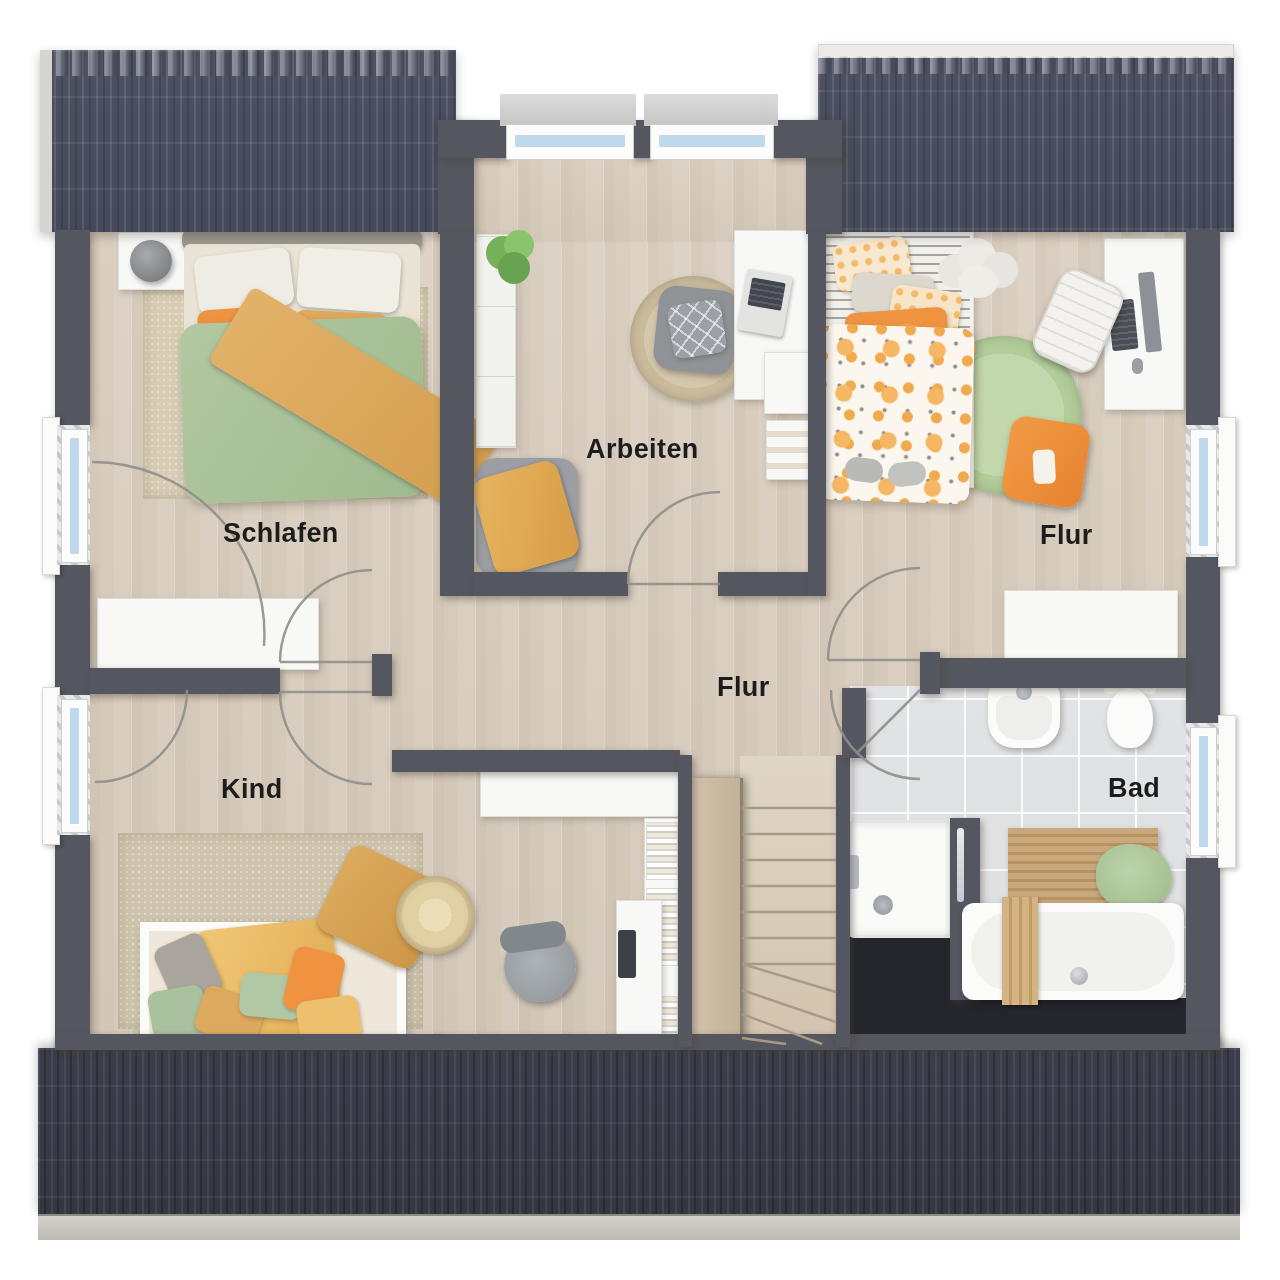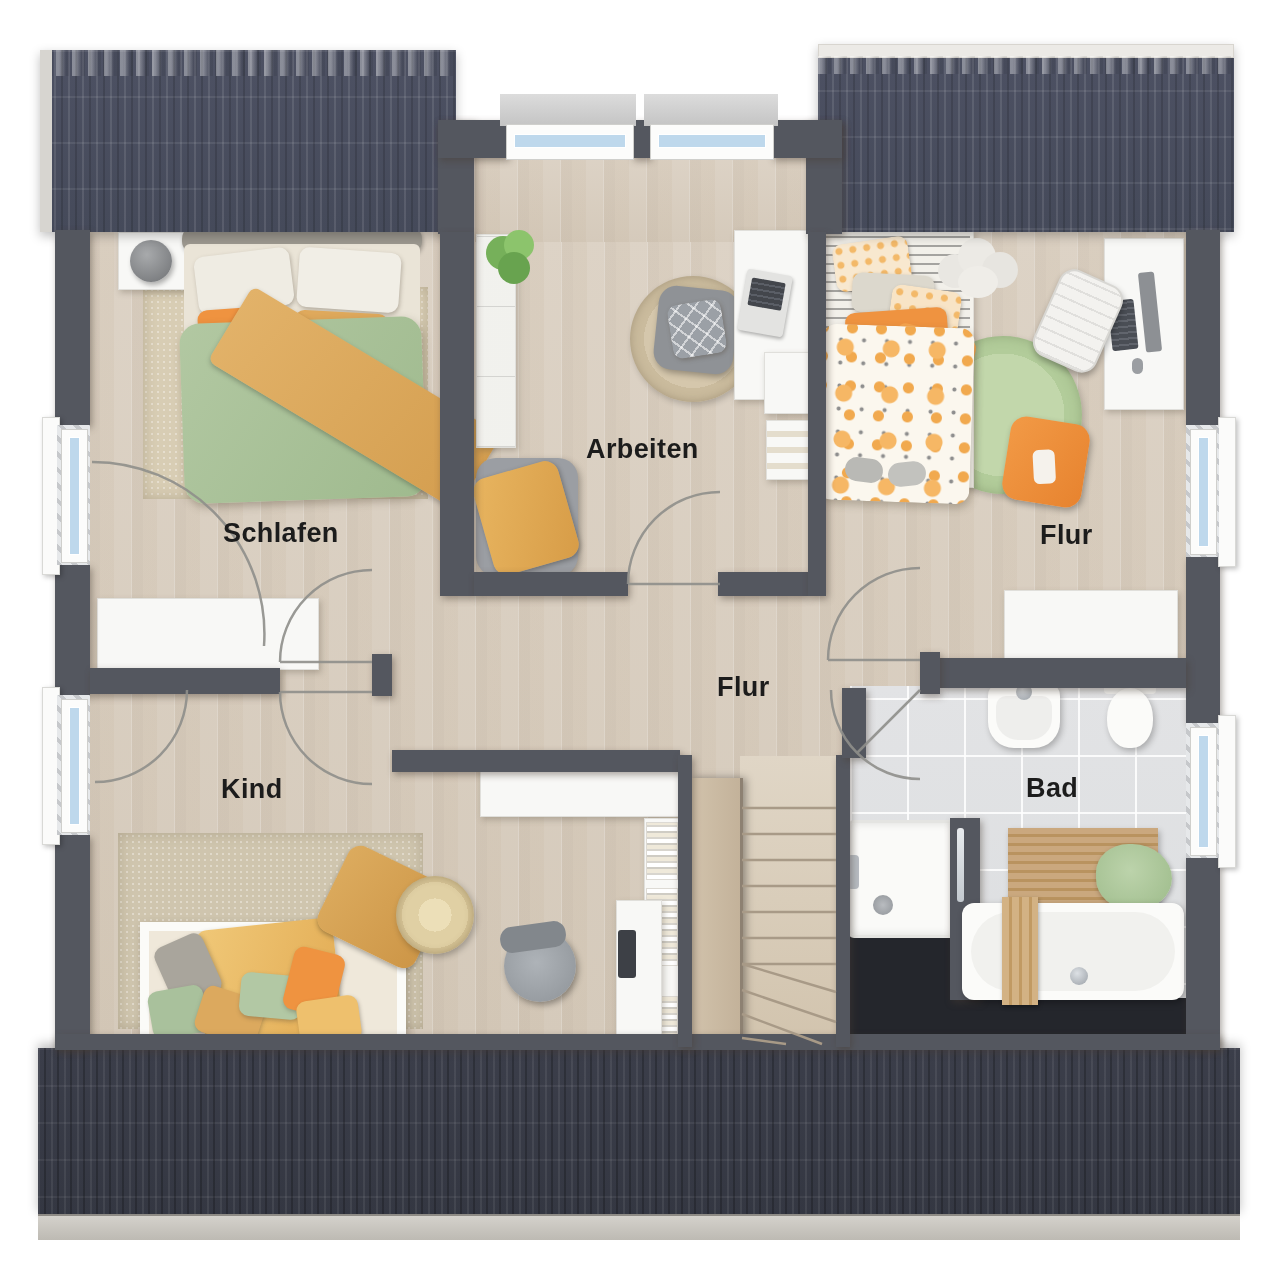--- a/index.html
+++ b/index.html
@@ -286,16 +286,16 @@
       <line x1="742" y1="1014" x2="822" y2="1044"></line>
       <line x1="742" y1="1038" x2="786" y2="1044"></line>
     </g>
   </svg>
 
   <div class="abs room-label" style="left:223px;top:518px;">Schlafen</div>
   <div class="abs room-label" style="left:586px;top:434px;">Arbeiten</div>
   <div class="abs room-label" style="left:1040px;top:520px;">Flur</div>
   <div class="abs room-label" style="left:717px;top:672px;">Flur</div>
   <div class="abs room-label" style="left:221px;top:774px;">Kind</div>
-  <div class="abs room-label" style="left:1026px;top:773px;">Bad</div>
+  <div class="abs room-label" style="left:1108px;top:773px;">Bad</div>
 
 
 </div>
 
 </body></html>

